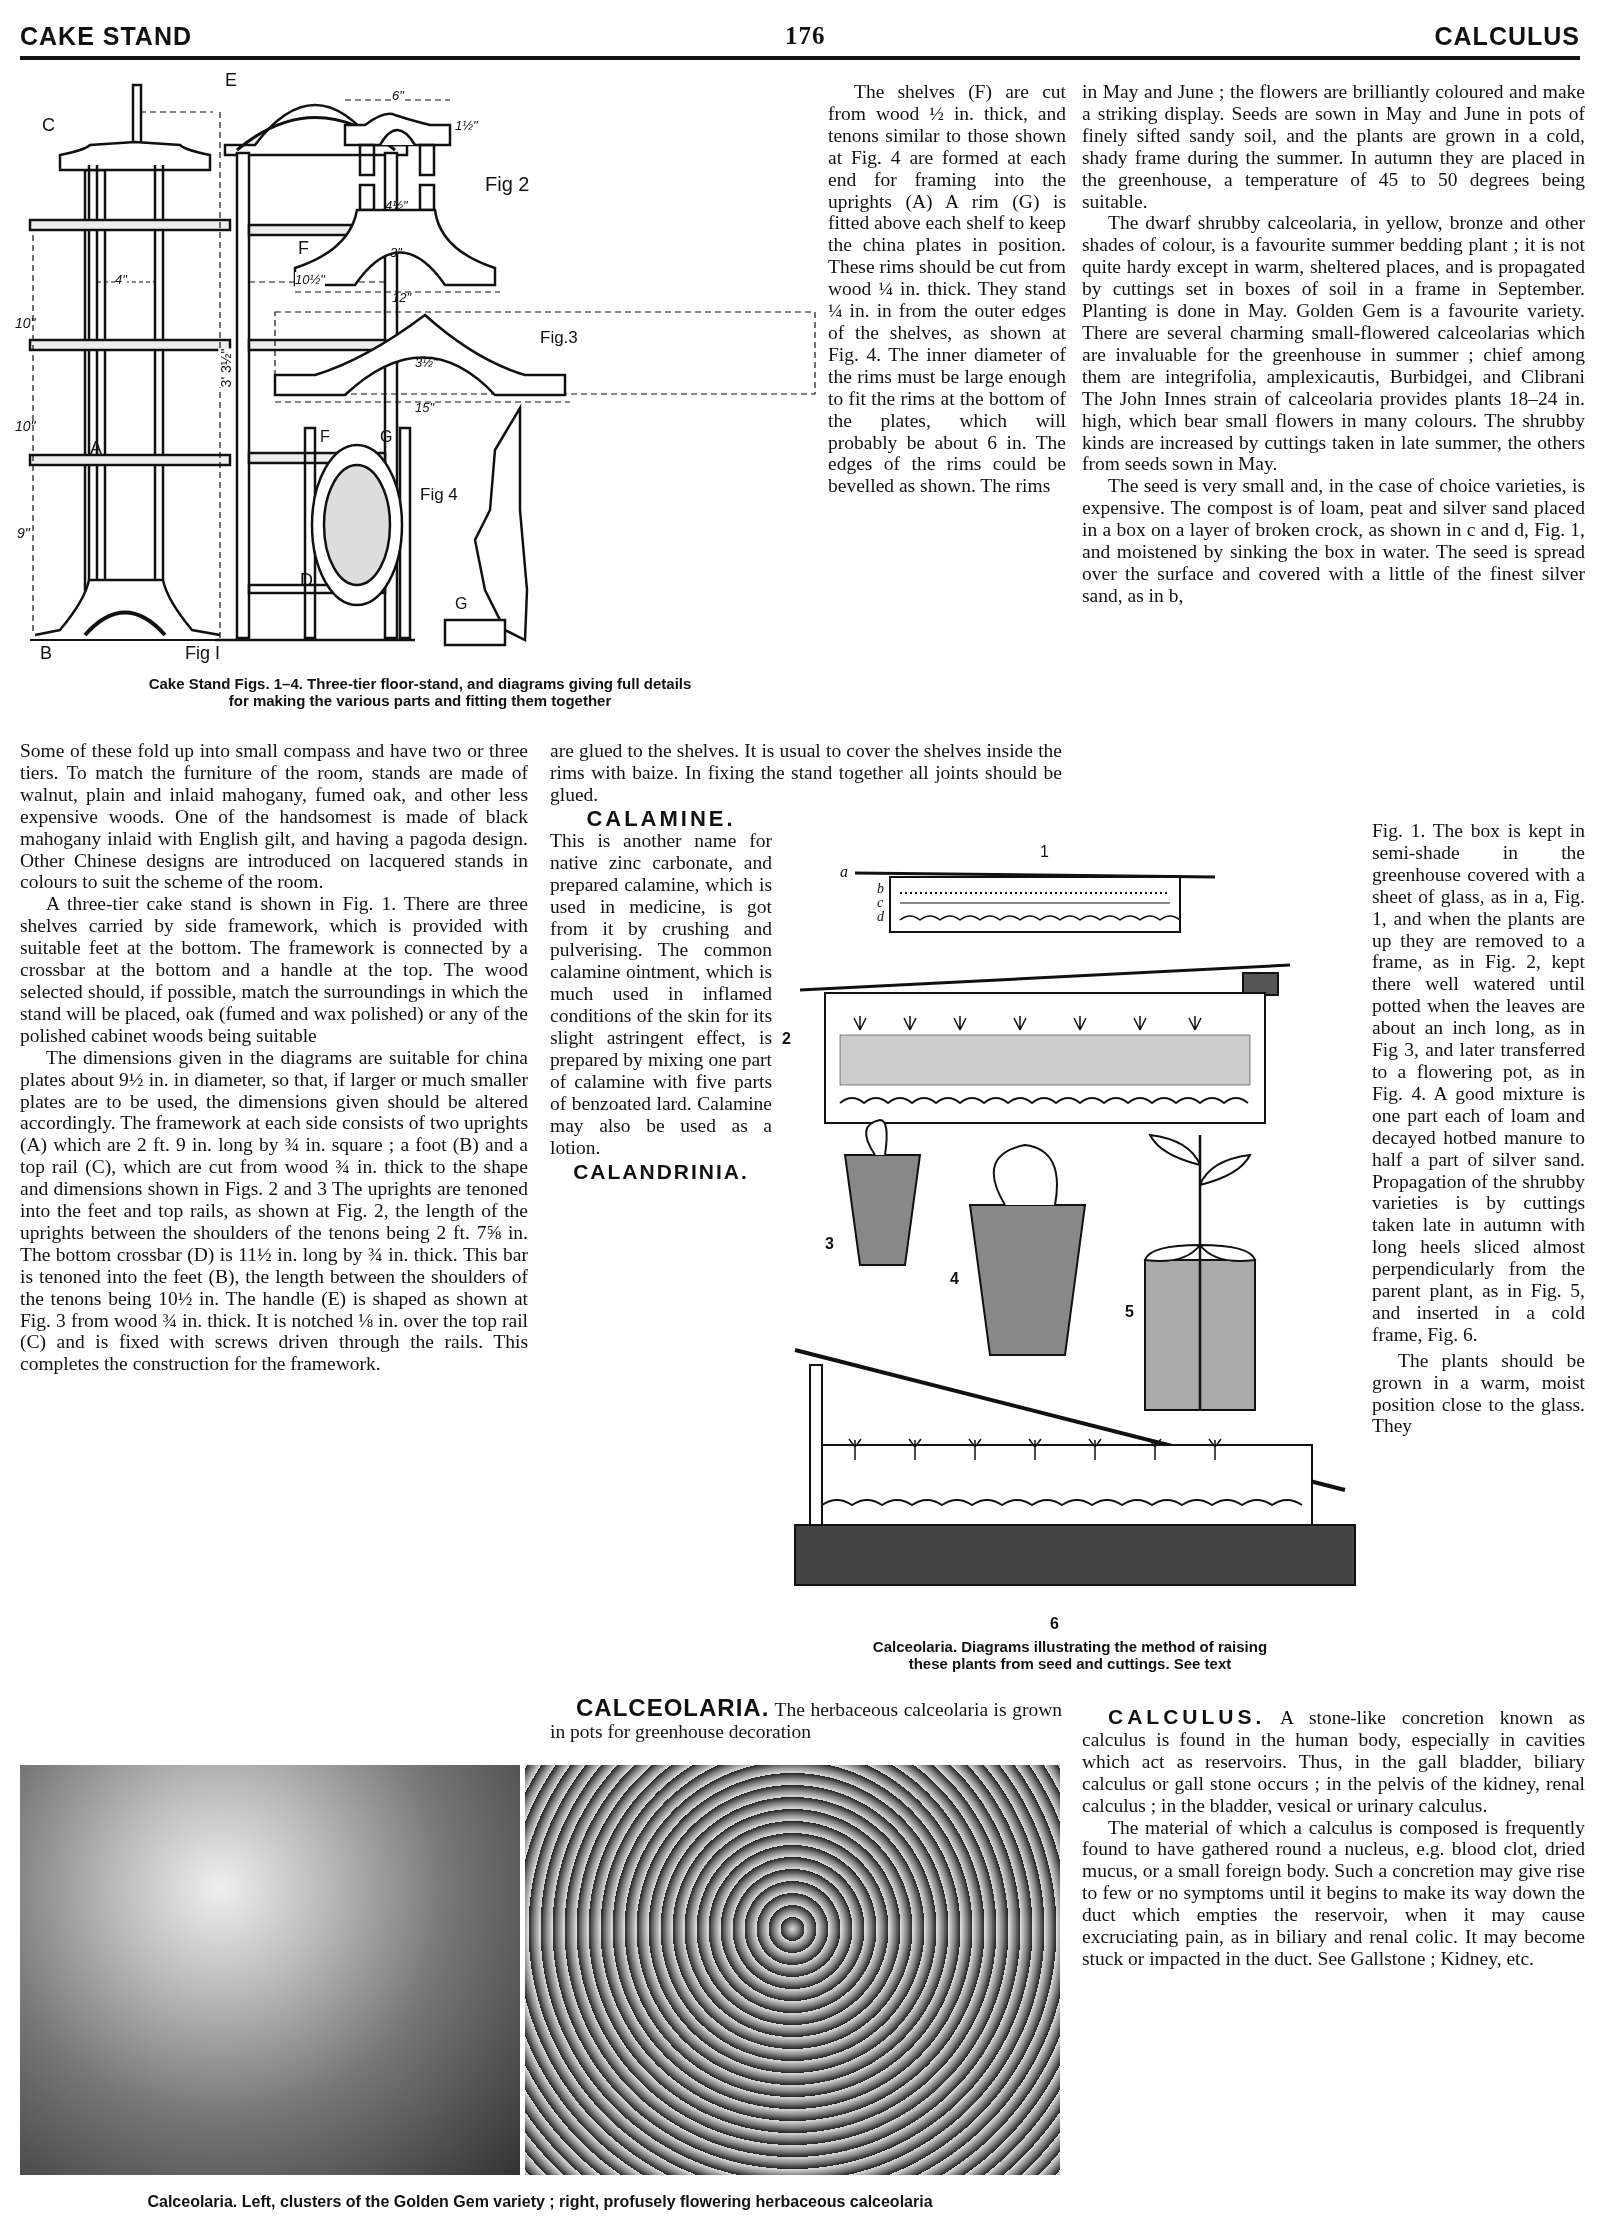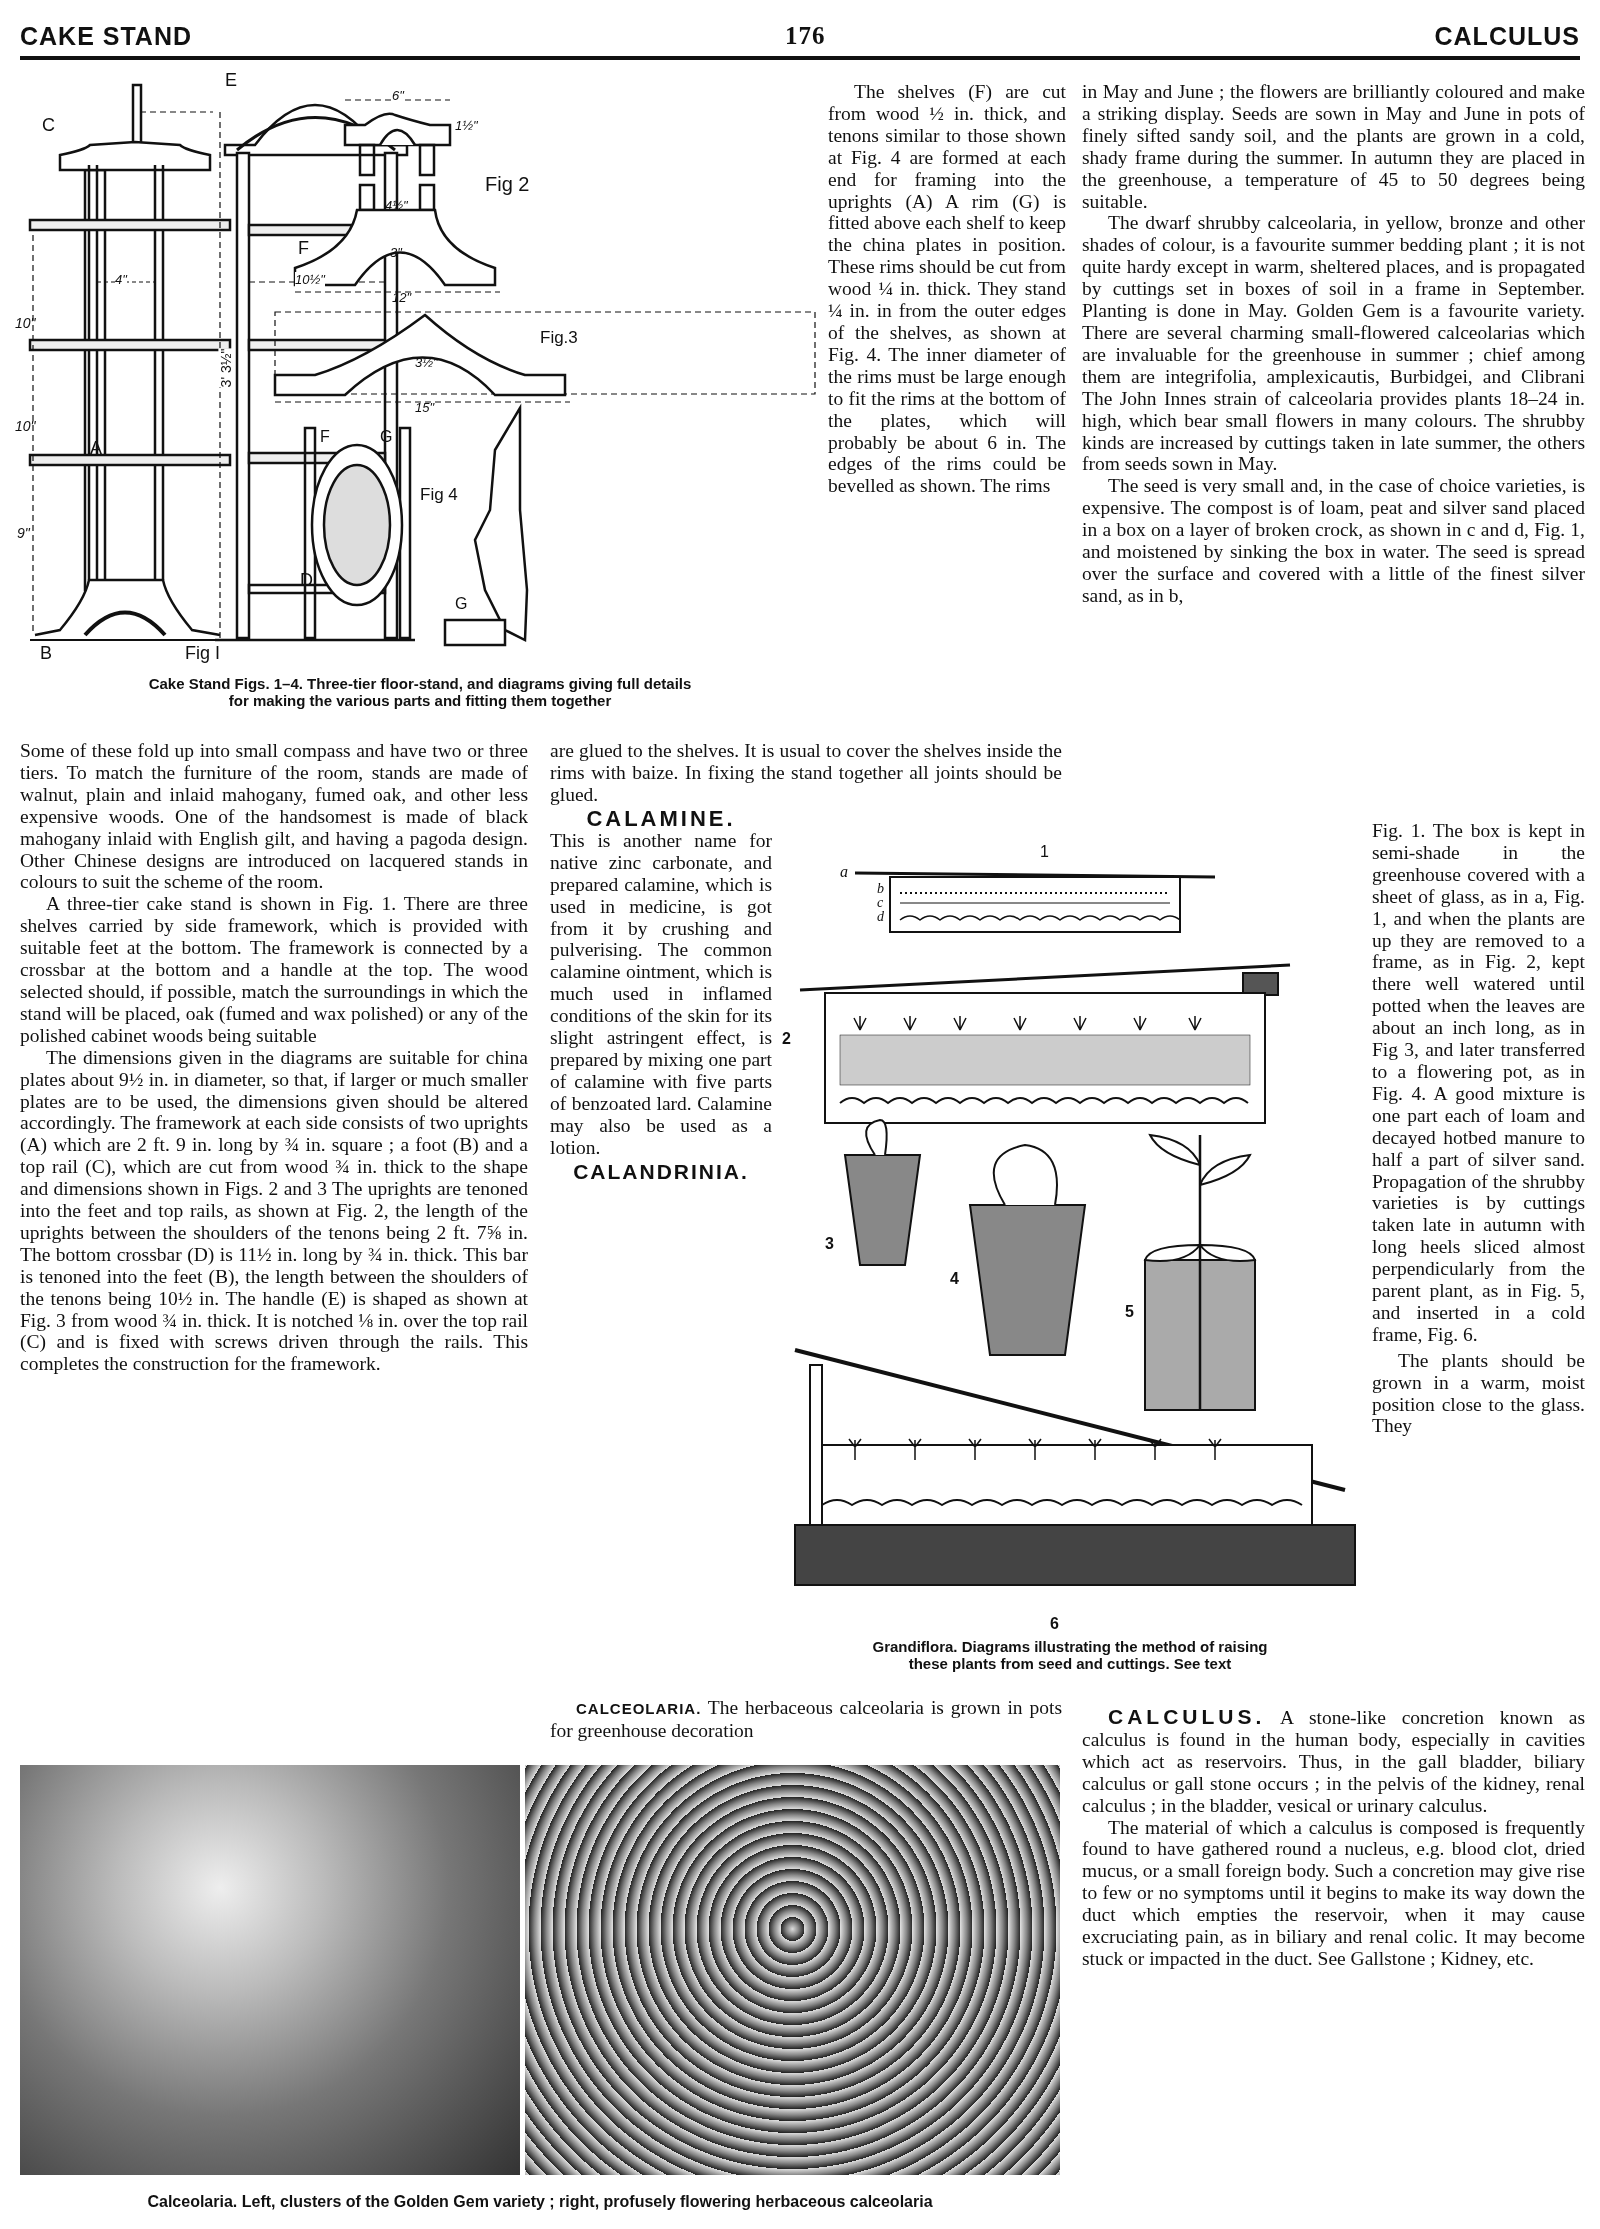--- a/index.html
+++ b/index.html
@@ -136,21 +136,21 @@
   <p>are glued to the shelves. It is usual to cover the shelves inside the rims with baize. In fixing the stand together all joints should be glued.</p>
 </div>
 
 <div class="abs col" style="left:550px;top:808px;width:222px;">
   <div class="head" style="text-align:center;font-size:22px;letter-spacing:3px;">CALAMINE.</div>
   <p>This is another name for native zinc carbonate, and prepared calamine, which is used in medicine, is got from it by crushing and pulverising. The common calamine ointment, which is much used in inflamed conditions of the skin for its slight astringent effect, is prepared by mixing one part of calamine with five parts of benzoated lard. Calamine may also be used as a lotion.</p>
   <div class="head" style="text-align:center;margin-top:2px;">CALANDRINIA.</div>
 </div>
 
 <div class="abs col" style="left:550px;top:1697px;width:512px;">
-  <p class="ind"><span class="head" style="font-size:15px;letter-spacing:1px;">CALCEOLARIA.</span> <span>The herbaceous calceolaria is grown in pots for greenhouse decoration</span></p>
+  <p class="ind"><span class="head" style="font-size:24px;letter-spacing:1px;">CALCEOLARIA.</span> <span>The herbaceous calceolaria is grown in pots for greenhouse decoration</span></p>
 </div>
 
 <div class="abs fig" style="left:785px;top:835px;width:580px;height:820px;">
   <svg width="580" height="820" viewBox="0 0 580 820" fill="none" stroke="#111" stroke-width="2">
 
     <line x1="70" y1="38" x2="430" y2="42" stroke-width="3"></line>
     <rect x="105" y="42" width="290" height="55" fill="#fff"></rect>
     <line x1="115" y1="58" x2="385" y2="58" stroke-dasharray="2,3"></line>
     <line x1="115" y1="68" x2="385" y2="68" stroke-width="1"></line>
     <path d="M115 85 q10-8 20 0 q10-8 20 0 q10-8 20 0 q10-8 20 0 q10-8 20 0 q10-8 20 0 q10-8 20 0 q10-8 20 0 q10-8 20 0 q10-8 20 0 q10-8 20 0 q10-8 20 0 q10-8 20 0 q10-8 20 0" stroke-width="1.5"></path>
@@ -198,21 +198,21 @@
   <span class="abs" style="left:92px;top:46px;font-size:14px;font-style:italic;">b</span>
   <span class="abs" style="left:92px;top:60px;font-size:14px;font-style:italic;">c</span>
   <span class="abs" style="left:92px;top:74px;font-size:14px;font-style:italic;">d</span>
   <span class="abs" style="left:-3px;top:195px;font-family:'Liberation Sans',sans-serif;font-weight:bold;font-size:16px;">2</span>
   <span class="abs" style="left:40px;top:400px;font-family:'Liberation Sans',sans-serif;font-weight:bold;font-size:16px;">3</span>
   <span class="abs" style="left:165px;top:435px;font-family:'Liberation Sans',sans-serif;font-weight:bold;font-size:16px;">4</span>
   <span class="abs" style="left:340px;top:468px;font-family:'Liberation Sans',sans-serif;font-weight:bold;font-size:16px;">5</span>
   <span class="abs" style="left:265px;top:780px;font-family:'Liberation Sans',sans-serif;font-weight:bold;font-size:16px;">6</span>
 </div>
 <div class="abs cap" style="left:770px;top:1638px;width:600px;">
-  <div>Grandiflora. Diagrams illustrating the method of raising</div>
+  <div>Calceolaria. Diagrams illustrating the method of raising</div>
   <div>these plants from seed and cuttings. See text</div>
 </div>
 
 <div class="abs col" style="left:1372px;top:820px;width:213px;">
   <p>Fig. 1. The box is kept in semi-shade in the greenhouse covered with a sheet of glass, as in a, Fig. 1, and when the plants are up they are removed to a frame, as in Fig. 2, kept there well watered until potted when the leaves are about an inch long, as in Fig 3, and later transferred to a flowering pot, as in Fig. 4. A good mixture is one part each of loam and decayed hotbed manure to half a part of silver sand. Propagation of the shrubby varieties is by cuttings taken late in autumn with long heels sliced almost perpendicularly from the parent plant, as in Fig. 5, and inserted in a cold frame, Fig. 6.</p>
   <p class="ind" style="margin-top:4px;">The plants should be grown in a warm, moist position close to the glass. They</p>
 </div>
 
 <div class="abs col" style="left:1082px;top:1700px;width:503px;">
   <p class="ind" style="margin-top:6px;"><span class="head" style="letter-spacing:4px;">CALCULUS.</span> <span>A stone-like concretion known as calculus is found in the human body, especially in cavities which act as reservoirs. Thus, in the gall bladder, biliary calculus or gall stone occurs ; in the pelvis of the kidney, renal calculus ; in the bladder, vesical or urinary calculus.</span></p>

